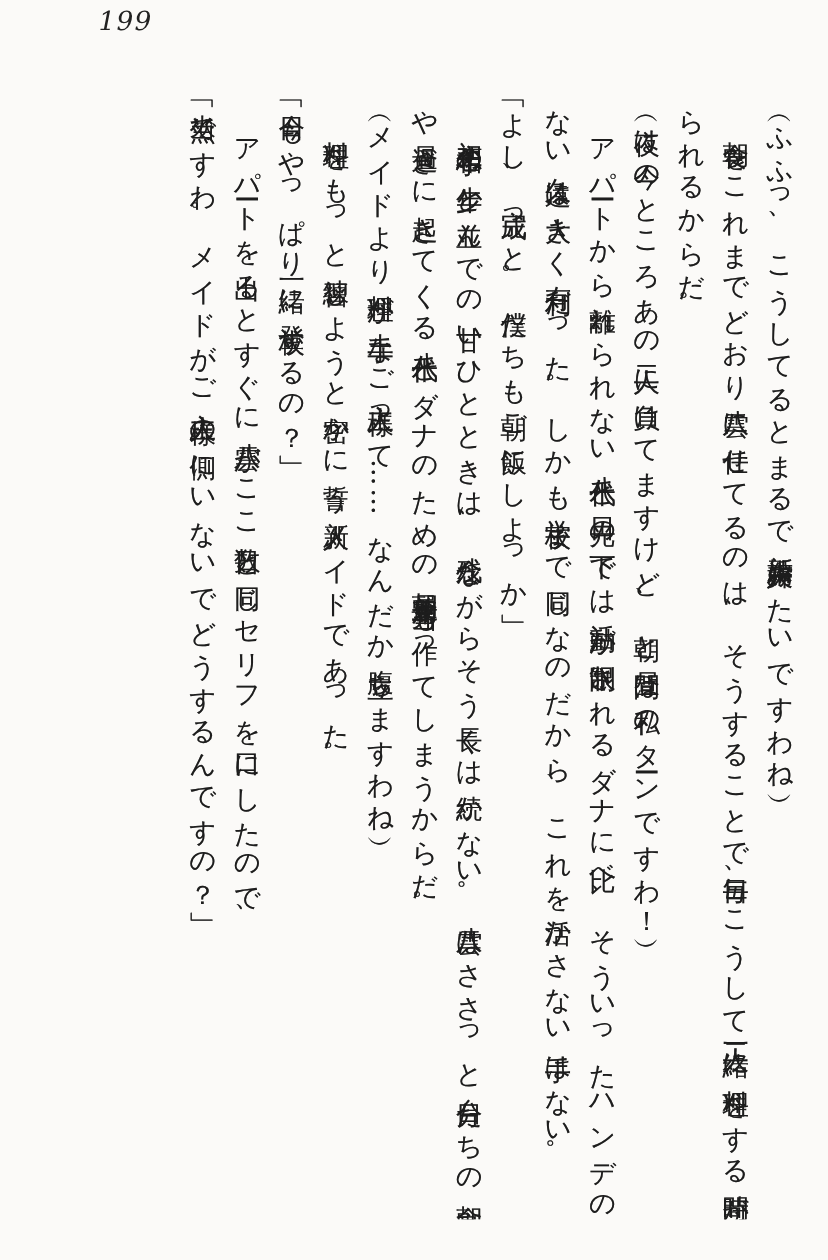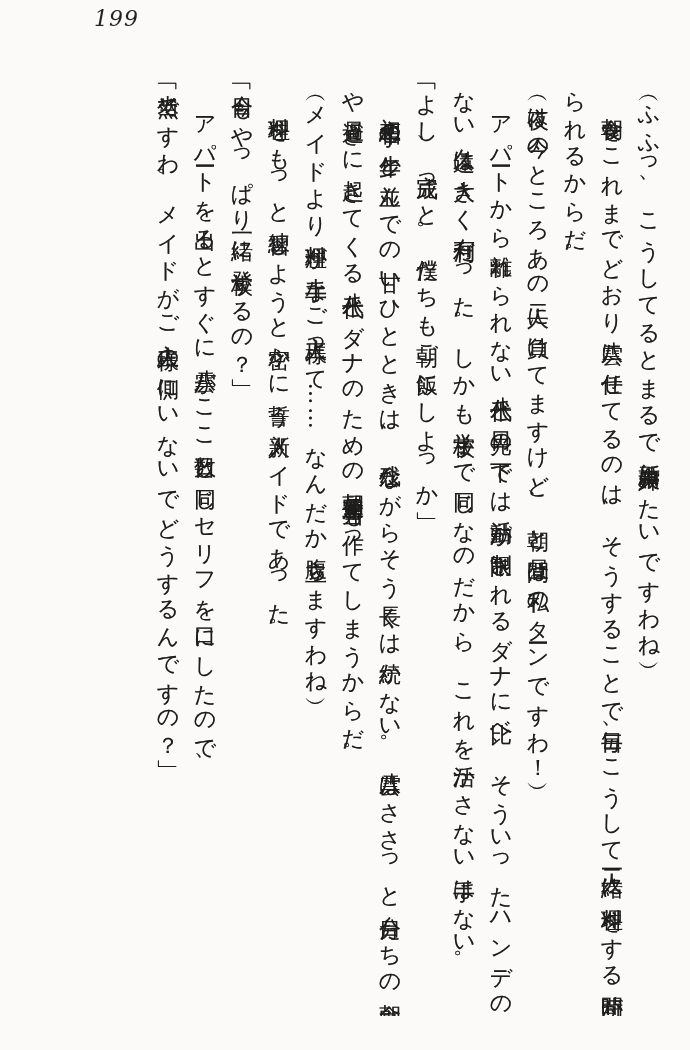--- a/index.html
+++ b/index.html
@@ -5,21 +5,21 @@
   html,body{margin:0;padding:0;}
   .page{
     position:relative;
     width:690px;height:1050px;
     background:#fbfaf8;
     overflow:hidden;
     font-family:"DejaVu Serif","Liberation Serif",serif;
   }
   .page-number{
     position:absolute;
-    top:6px;left:94px;
+    top:6px;left:82px;
     font-size:22px;
     font-style:italic;
     color:#222;
     letter-spacing:1px;
   }
   .text-block{
     position:absolute;
     top:76px;right:22px;
     width:629px;height:940px;
     writing-mode:vertical-rl;

